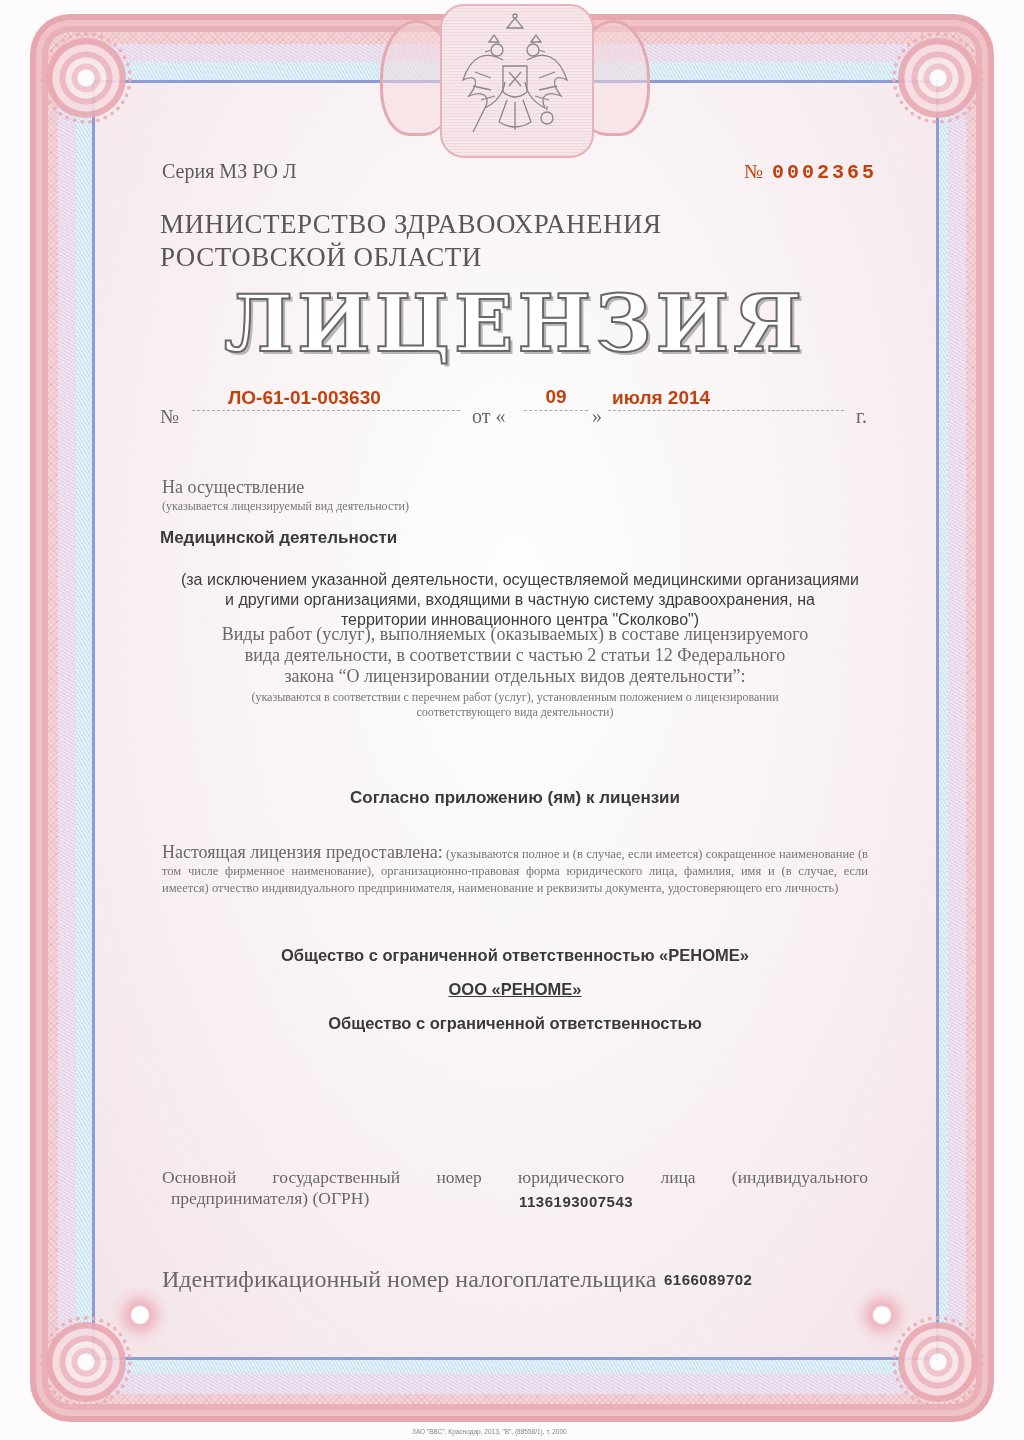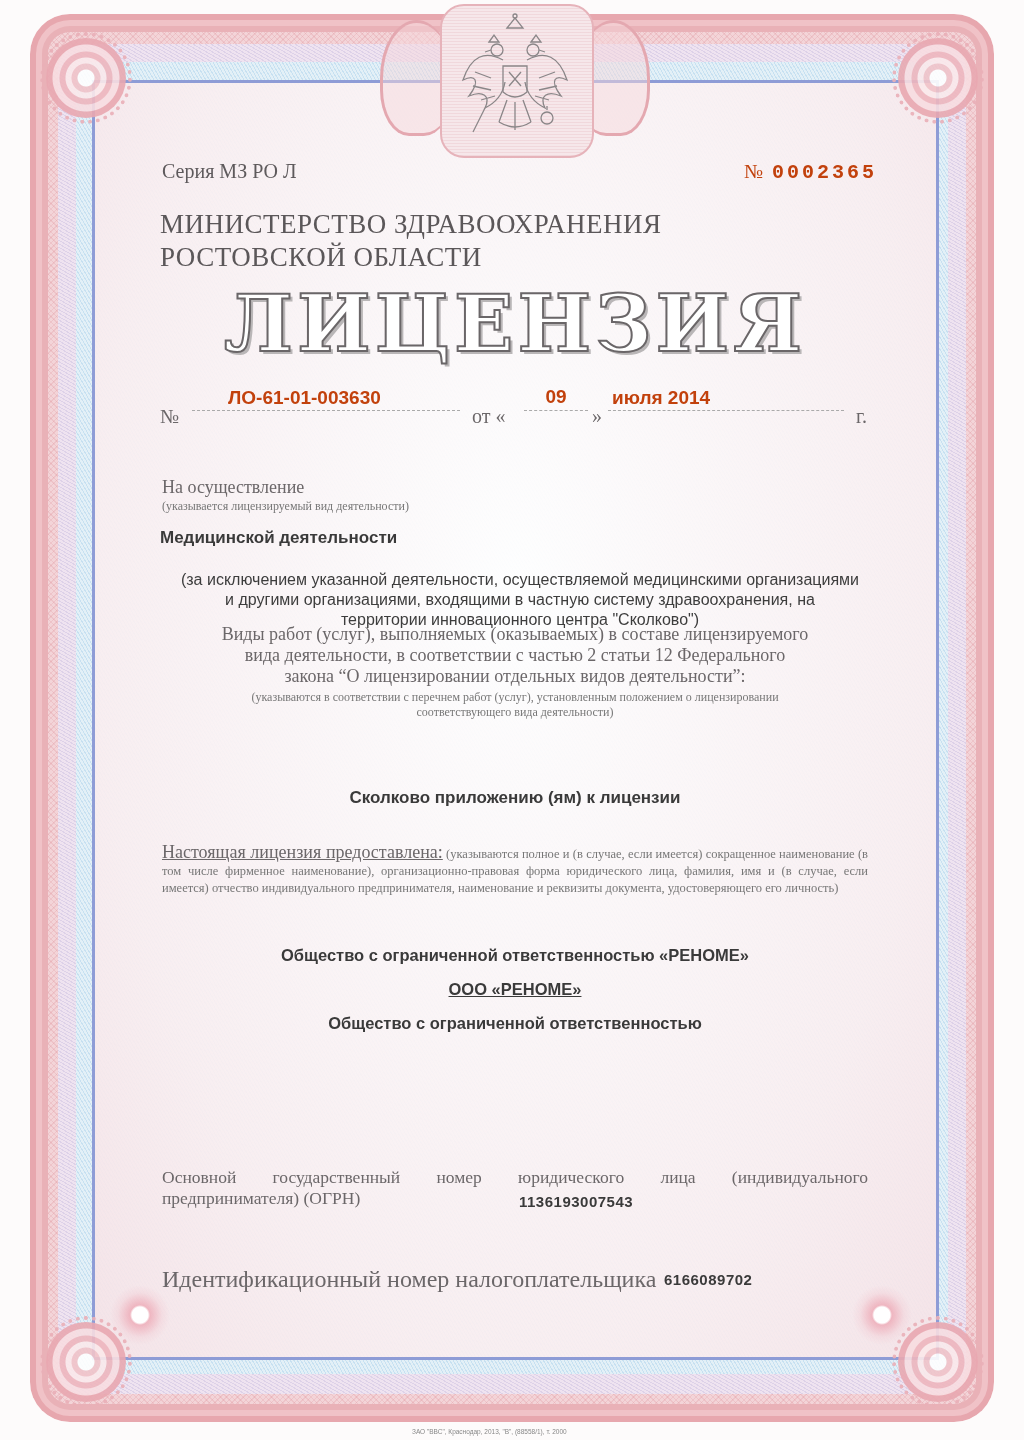--- a/index.html
+++ b/index.html
@@ -131,28 +131,28 @@
   }
   .activity-value { left: 160px; width: 710px; top: 528px; text-align: left; font-size: 17px; }
   .activity-note { left: 140px; width: 760px; top: 570px; text-align: center; font-size: 16px; line-height: 20px; }
   .works-label { left: 160px; width: 710px; top: 624px; text-align: center; font-size: 18px; line-height: 21px; }
   .works-hint { left: 160px; width: 710px; top: 690px; text-align: center; font-size: 12px; line-height: 15px; color: #777; }
   .works-value { left: 160px; width: 710px; top: 788px; text-align: center; font-size: 17px; }
 
   .granted {
     left: 162px; width: 706px; top: 844px; font-size: 12.5px; line-height: 17px; text-align: justify; color: #777;
   }
-  .granted .granted-label { font-size: 18px; color: #6b6769; text-decoration: underline; }
+  .granted .granted-label { font-size: 18px; color: #6b6769; }
 
   .org-full { left: 160px; width: 710px; top: 946px; text-align: center; font-size: 16.5px; }
   .org-short { left: 160px; width: 710px; top: 980px; text-align: center; font-size: 16.5px; text-decoration: underline; }
   .org-form { left: 160px; width: 710px; top: 1014px; text-align: center; font-size: 16.5px; }
 
   .ogrn-label { left: 162px; width: 706px; top: 1166px; font-size: 17.5px; line-height: 22px; text-align: justify; text-align-last: justify; }
-  .ogrn-label2 { left: 162px; top: 1188px; font-size: 17.5px; }
+  .ogrn-label2 { left: 171px; top: 1188px; font-size: 17.5px; }
   .ogrn-value { left: 519px; top: 1193px; font-size: 15px; letter-spacing: 0.5px; }
   .inn-label { left: 162px; top: 1266px; font-size: 24px; }
   .inn-value { left: 664px; top: 1271px; font-size: 15px; letter-spacing: 0.5px; }
 
   .printer { left: 412px; top: 1428px; font-size: 6.5px; color: #888; font-family: "Liberation Sans", sans-serif; }
 </style>
 </head>
 <body>
 
 <div class="page">
@@ -235,21 +235,21 @@
 
   <div class="abs works-label label">
     <div>Виды работ (услуг), выполняемых (оказываемых) в составе лицензируемого</div>
     <div>вида деятельности, в соответствии с частью 2 статьи 12 Федерального</div>
     <div>закона “О лицензировании отдельных видов деятельности”:</div>
   </div>
   <div class="abs works-hint">
     <div>(указываются в соответствии с перечнем работ (услуг), установленным положением о лицензировании</div>
     <div>соответствующего вида деятельности)</div>
   </div>
-  <div class="abs works-value sans-bold">Сколково приложению (ям) к лицензии</div>
+  <div class="abs works-value sans-bold">Согласно приложению (ям) к лицензии</div>
 
   <div class="abs granted">
     <span class="granted-label">Настоящая лицензия предоставлена:</span>
     <span>(указываются полное и (в случае, если имеется) сокращенное наименование (в том числе фирменное наименование), организационно-правовая форма юридического лица, фамилия, имя и (в случае, если имеется) отчество индивидуального предпринимателя, наименование и реквизиты документа, удостоверяющего его личность)</span>
   </div>
 
   <div class="abs org-full sans-bold">Общество с ограниченной ответственностью «РЕНОМЕ»</div>
   <div class="abs org-short sans-bold">ООО «РЕНОМЕ»</div>
   <div class="abs org-form sans-bold">Общество с ограниченной ответственностью</div>
 

